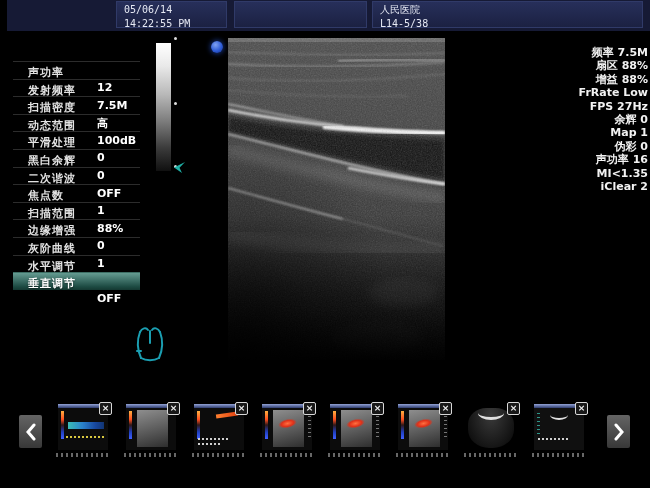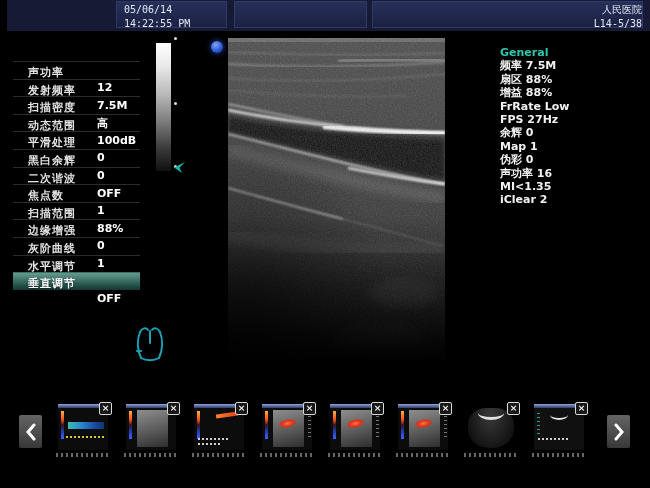--- a/index.html
+++ b/index.html
@@ -5,21 +5,21 @@
   html,body{margin:0;padding:0;background:#000;}
   .stage{position:relative;width:650px;height:488px;background:#000;overflow:hidden;
          font-family:"DejaVu Sans",sans-serif;}
 
   
   .top-bar{position:absolute;left:7px;top:0;width:643px;height:31px;background:#161a35;}
   .tb-box{position:absolute;top:1px;height:27px;box-sizing:border-box;
           background:linear-gradient(#272f5a,#1b2142);border:1px solid #303a68;}
   .box-datetime{left:109px;width:111px;}
   .box-center{left:227px;width:133px;}
-  .box-hospital{left:365px;width:271px;text-align:right;}
+  .box-hospital{left:365px;width:271px;}
   .tb-line{font:10px "DejaVu Sans Mono",monospace;color:#e6e9f4;padding-left:7px;
            line-height:13px;margin-top:1px;white-space:nowrap;}
 
   
   .param-panel{position:absolute;left:13px;top:61px;width:127px;}
   .lp-row{position:relative;height:17.6px;border-top:1px solid #2c2c2c;box-sizing:border-box;text-decoration:underline;}
   .lp-label{position:absolute;left:15px;top:3px;font-size:11px;font-weight:bold;
             color:#e2e2e2;letter-spacing:1px;white-space:nowrap;}
   .lp-value{position:absolute;left:84px;top:19px;font-size:11px;font-weight:bold;color:#fff;}
   .lp-row.selected{background:linear-gradient(#649b91,#1d4b43 80%,#143831);
@@ -38,21 +38,21 @@
 
   
   .us-image{position:absolute;left:228px;top:38px;width:217px;height:322px;background:#000;}
 
   
   .body-marker{position:absolute;left:132px;top:324px;width:36px;height:40px;}
 
   
   .info-panel{position:absolute;left:500px;top:46px;width:148px;}
   .rp-title{font-size:11px;font-weight:bold;color:#2fc4ae;line-height:13.4px;}
-  .rp-line{font-size:11px;font-weight:bold;color:#f2f2f2;line-height:13.4px;white-space:nowrap;}
+  .rp-line{font-size:11px;font-weight:bold;color:#f2f2f2;line-height:13.4px;white-space:nowrap;text-align:right;}
 
   
   .nav-btn{position:absolute;top:415px;width:23px;height:33px;border-radius:2px;
            background:linear-gradient(#646464,#383838);display:flex;align-items:center;justify-content:center;}
   .nav-left{left:19px;} .nav-right{left:607px;}
   .thumb{position:absolute;top:404px;width:50px;height:46px;background:#0c0c0c;}
   .thumb i{display:block;font-style:normal;}
   .thumb .tb{position:absolute;top:0;left:0;right:0;height:4px;background:linear-gradient(#93a3d6,#2e3c6e);}
   .thumb .cbar{position:absolute;left:3px;top:7px;width:3px;height:28px;
                background:linear-gradient(#ffb040,#ff5020 30%,#301818 50%,#2040c0 75%,#4060ff);}
@@ -239,21 +239,20 @@
       <path d="M28,8 C31,16 31,25 27,34"></path>
       <path d="M8,8 C10,4 14,3 16,6"></path>
       <path d="M28,8 C26,4 22,3 20,6"></path>
       <path d="M18,7 L18,19"></path>
       <path d="M9,34 C14,37 22,37 27,34"></path>
       <path d="M5,27 L9,27"></path>
     </svg>
   </div>
 
   <div class="info-panel">
-    <div class="rp-title">General</div>
     <div>
         <div class="rp-line">频率 7.5M</div>
         <div class="rp-line">扇区 88%</div>
         <div class="rp-line">增益 88%</div>
         <div class="rp-line">FrRate Low</div>
         <div class="rp-line">FPS 27Hz</div>
         <div class="rp-line">余辉 0</div>
         <div class="rp-line">Map 1</div>
         <div class="rp-line">伪彩 0</div>
         <div class="rp-line">声功率 16</div>

